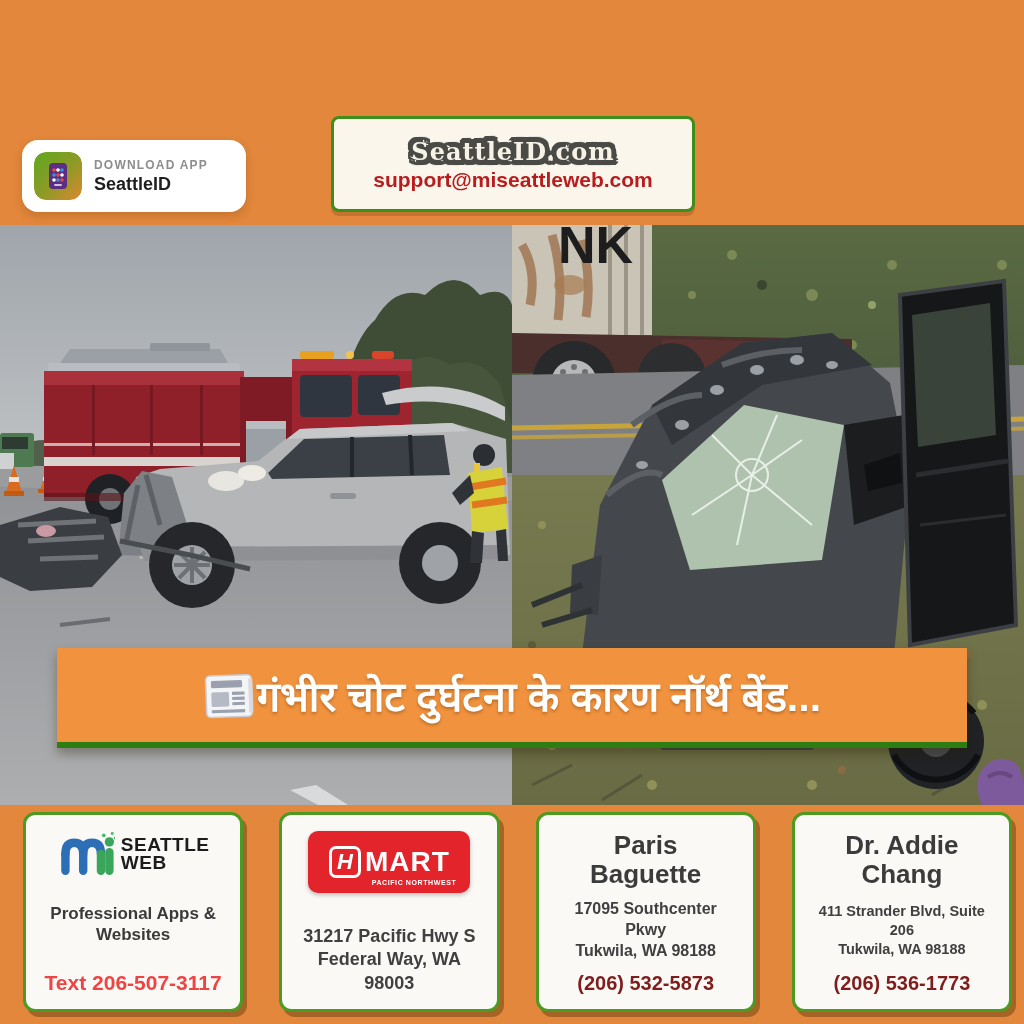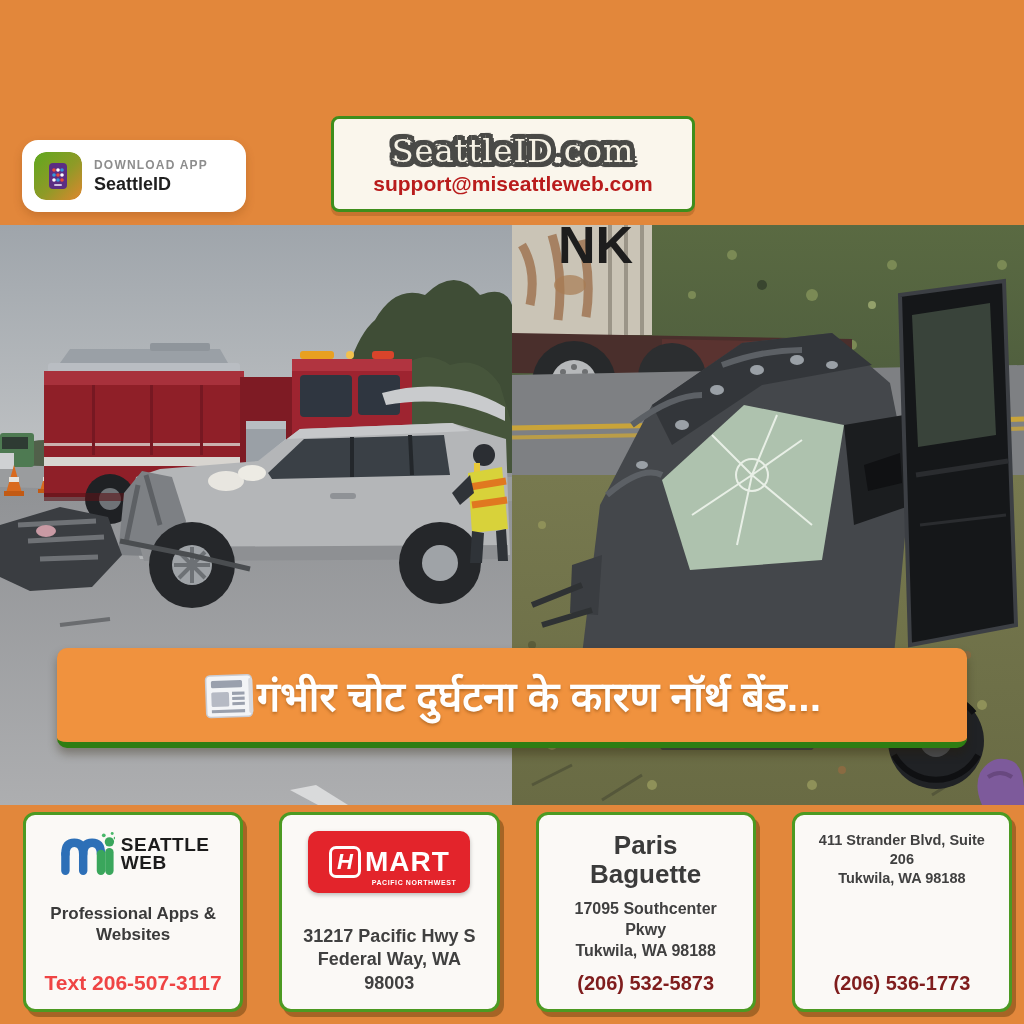--- a/index.html
+++ b/index.html
@@ -29,39 +29,39 @@
     position:absolute; left:331px; top:116px;
     width:364px; height:96px;
     background:#FAF6EC;
     border:3px solid #3E8E1C; border-radius:8px;
     box-shadow:0 4px 0 rgba(110,60,10,.25);
     display:flex; flex-direction:column; align-items:center; justify-content:center;
     gap:2px;
   }
   .site-title {
     font-family:"DejaVu Serif","Liberation Serif",serif;
-    font-size:32px; font-weight:400; color:#F6F2E5; letter-spacing:1px;
+    font-size:24px; font-weight:700; color:#F6F2E5; letter-spacing:1px;
     text-shadow:
       -4px -4px 0 #4A4A47, 4px -4px 0 #4A4A47, -4px 4px 0 #4A4A47, 4px 4px 0 #4A4A47,
       -5px 0 0 #4A4A47, 5px 0 0 #4A4A47, 0 -5px 0 #4A4A47, 0 5px 0 #4A4A47,
       -3px -5px 0 #4A4A47, 3px 5px 0 #4A4A47, 5px 3px 0 #4A4A47, -5px -3px 0 #4A4A47,
       2px -5px 1px #4A4A47, -2px 5px 1px #4A4A47;
   }
   .site-email { font-size:21px; font-weight:800; color:#b91c1c; }
 
   
   .photo-strip { position:absolute; left:0; top:225px; width:1024px; height:580px; display:flex;text-align:right; }
   .photo-strip svg { display:block; }
 
   
   .headline-banner {
     position:absolute; left:57px; top:648px;
     width:910px; height:100px;
     background:#F0923E;
-    border-radius:10px;
+    border-radius:0;
     border-bottom:6px solid #2E7D13;
     box-shadow:0 6px 10px rgba(40,30,5,.35);
     display:flex; align-items:center; justify-content:center; 
     padding:0 24px;
   }
   .headline-text {
     color:#ffffff; font-size:41px; font-weight:800;
     text-shadow:0 2px 3px rgba(90,45,0,.35);
     white-space:nowrap;
   }
@@ -441,20 +441,21 @@
     <div class="card-title">Paris Baguette</div>
     <div class="card-address addr-16">
       <div>17095 Southcenter</div>
       <div>Pkwy</div>
       <div>Tukwila, WA 98188</div>
     </div>
     <div class="card-phone phone-blue">(206) 532-5873</div>
   </div>
 
   <div class="sponsor-card">
+    <div class="card-title">Dr. Addie Chang</div>
     <div class="card-address addr-15">
       <div>411 Strander Blvd, Suite</div>
       <div>206</div>
       <div>Tukwila, WA 98188</div>
     </div>
     <div class="card-phone phone-blue">(206) 536-1773</div>
   </div>
 
 </div>
 

